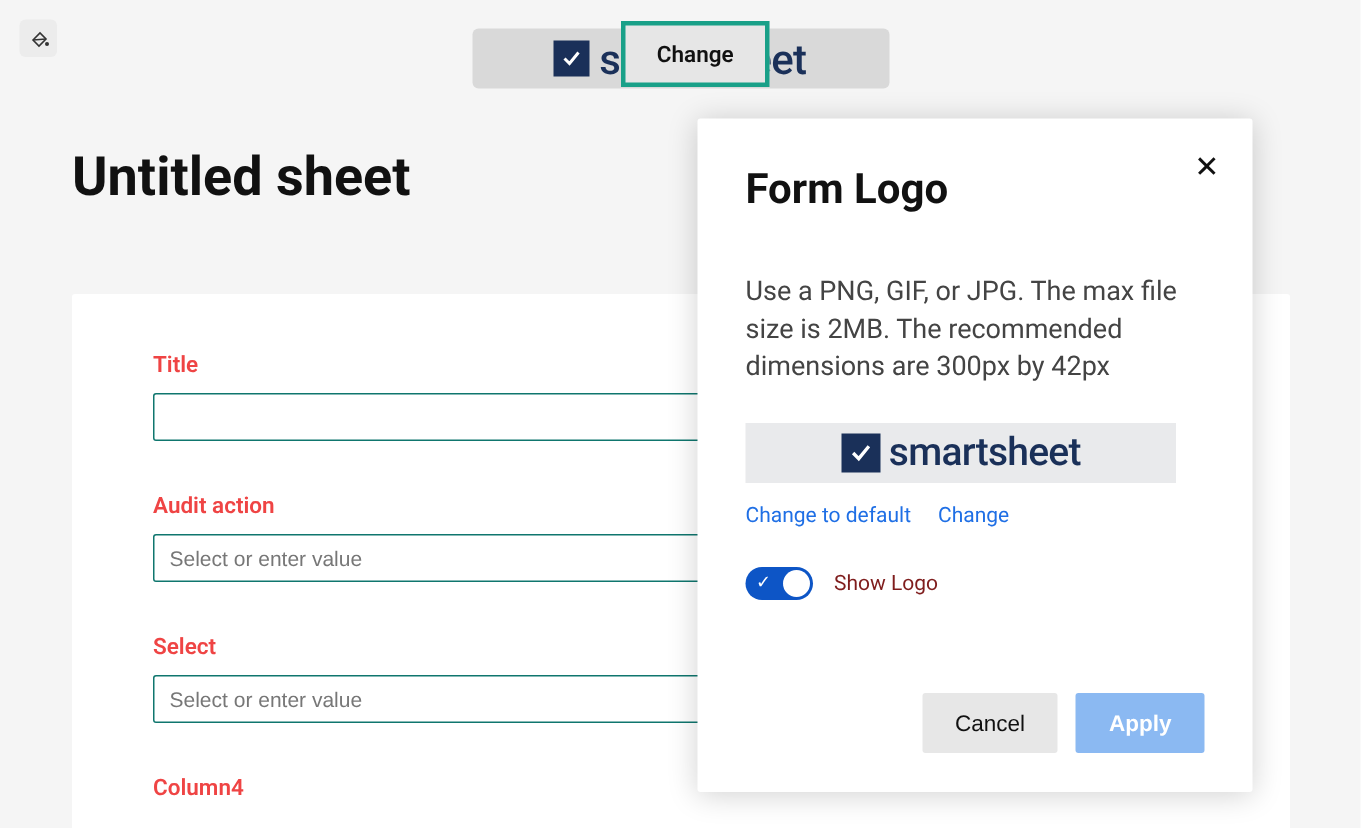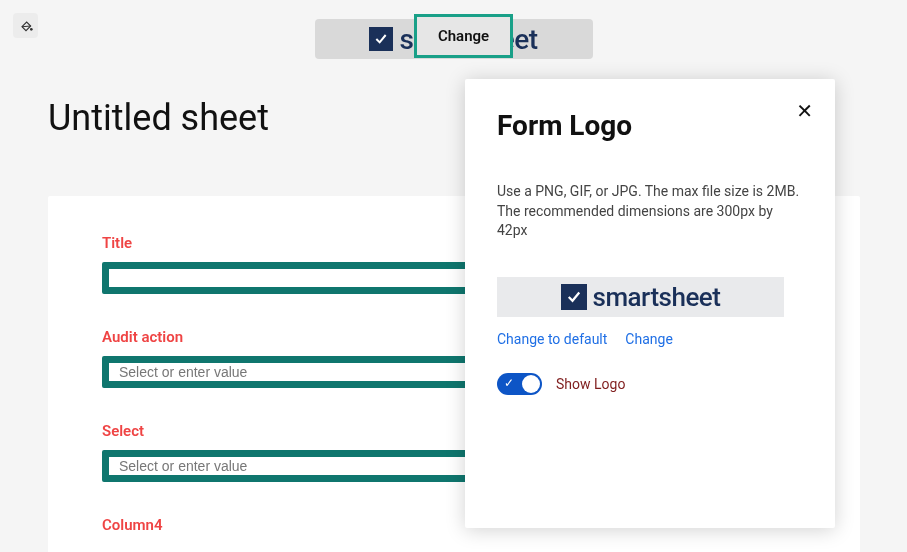--- a/index.html
+++ b/index.html
@@ -70,21 +70,21 @@
     justify-content: center;
     font-size: 15px;
     font-weight: 600;
     color: #111;
   }
   .page-title {
     position: absolute;
     top: 97px;
     left: 48px;
     font-size: 36px;
-    font-weight: 400;
+    font-weight: 700;
     color: #111;
   }
   .form-card {
     position: absolute;
     top: 196px;
     left: 48px;
     width: 812px;
     background: #fff;
     border-radius: 2px;
     padding: 38px 54px 30px 54px;
@@ -93,21 +93,21 @@
   .field-label {
     font-size: 15px;
     font-weight: 600;
     color: #ef4444;
     margin-bottom: 10px;
     display: block;
   }
   .field-input {
     width: 100%;
     height: 32px;
-    border: 7px solid #0f766e;
+    border: 1px solid #0f766e;
     border-radius: 2px;
     padding: 0 10px;
     font-size: 14px;
     color: #555;
     background: #fff;
   }
   .field-input::placeholder { color: #777; }
   .panel {
     position: absolute;
     top: 79px;
@@ -130,24 +130,24 @@
     line-height: 1;
     color: #111;
   }
   .panel-title {
     font-size: 28px;
     font-weight: 700;
     color: #111;
     margin-bottom: 40px;
   }
   .panel-desc {
-    font-size: 14px;
+    font-size: 18px;
     line-height: 1.4;
     color: #444;
-    margin-bottom: 36px;
+    margin-bottom: 24px;
   }
   .logo-preview {
     width: 287px;
     height: 40px;
     background: #e9eaec;
     display: flex;
     align-items: center;
     justify-content: center;
     margin-bottom: 14px;
   }
@@ -280,13 +280,17 @@
   </div>
 
   <div class="toggle-row">
     <div class="toggle">
       <span class="toggle-check">✓</span>
       <div class="toggle-knob"></div>
     </div>
     <span class="toggle-label">Show Logo</span>
   </div>
 
+  <div class="panel-footer">
+    <button class="btn btn-cancel">Cancel</button>
+    <button class="btn btn-apply">Apply</button>
+  </div>
 </div>
 
 </body></html>

